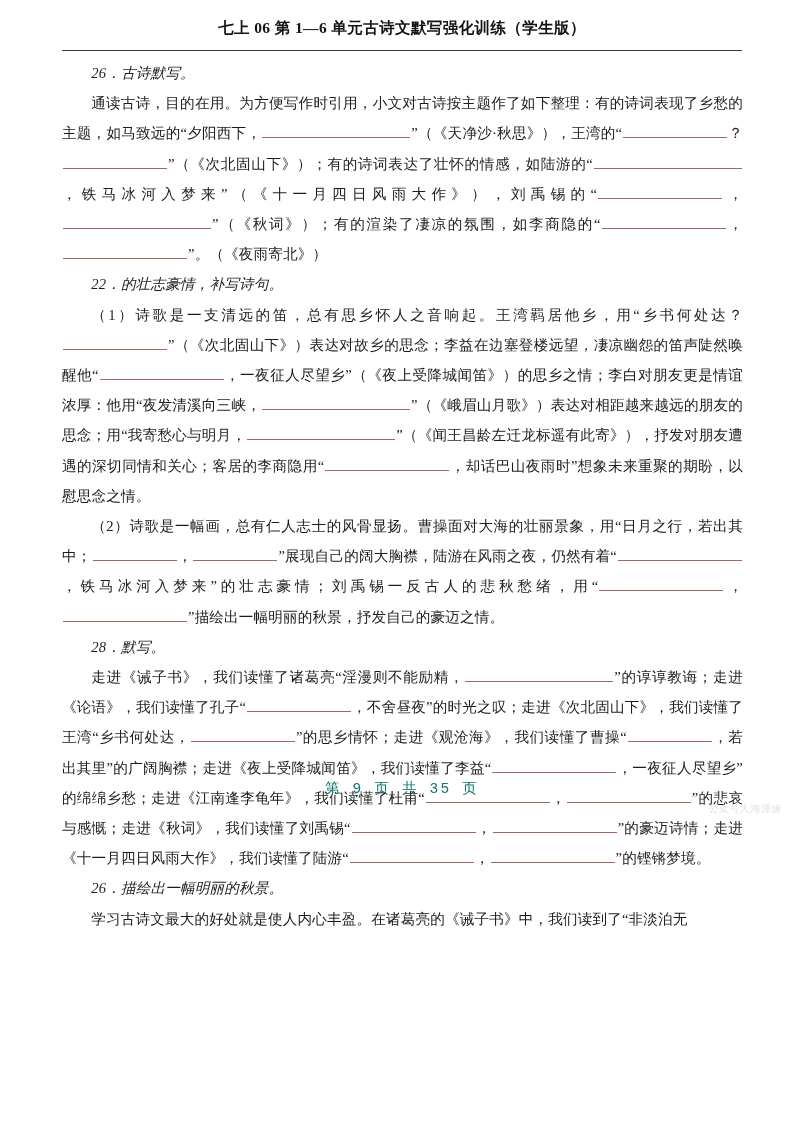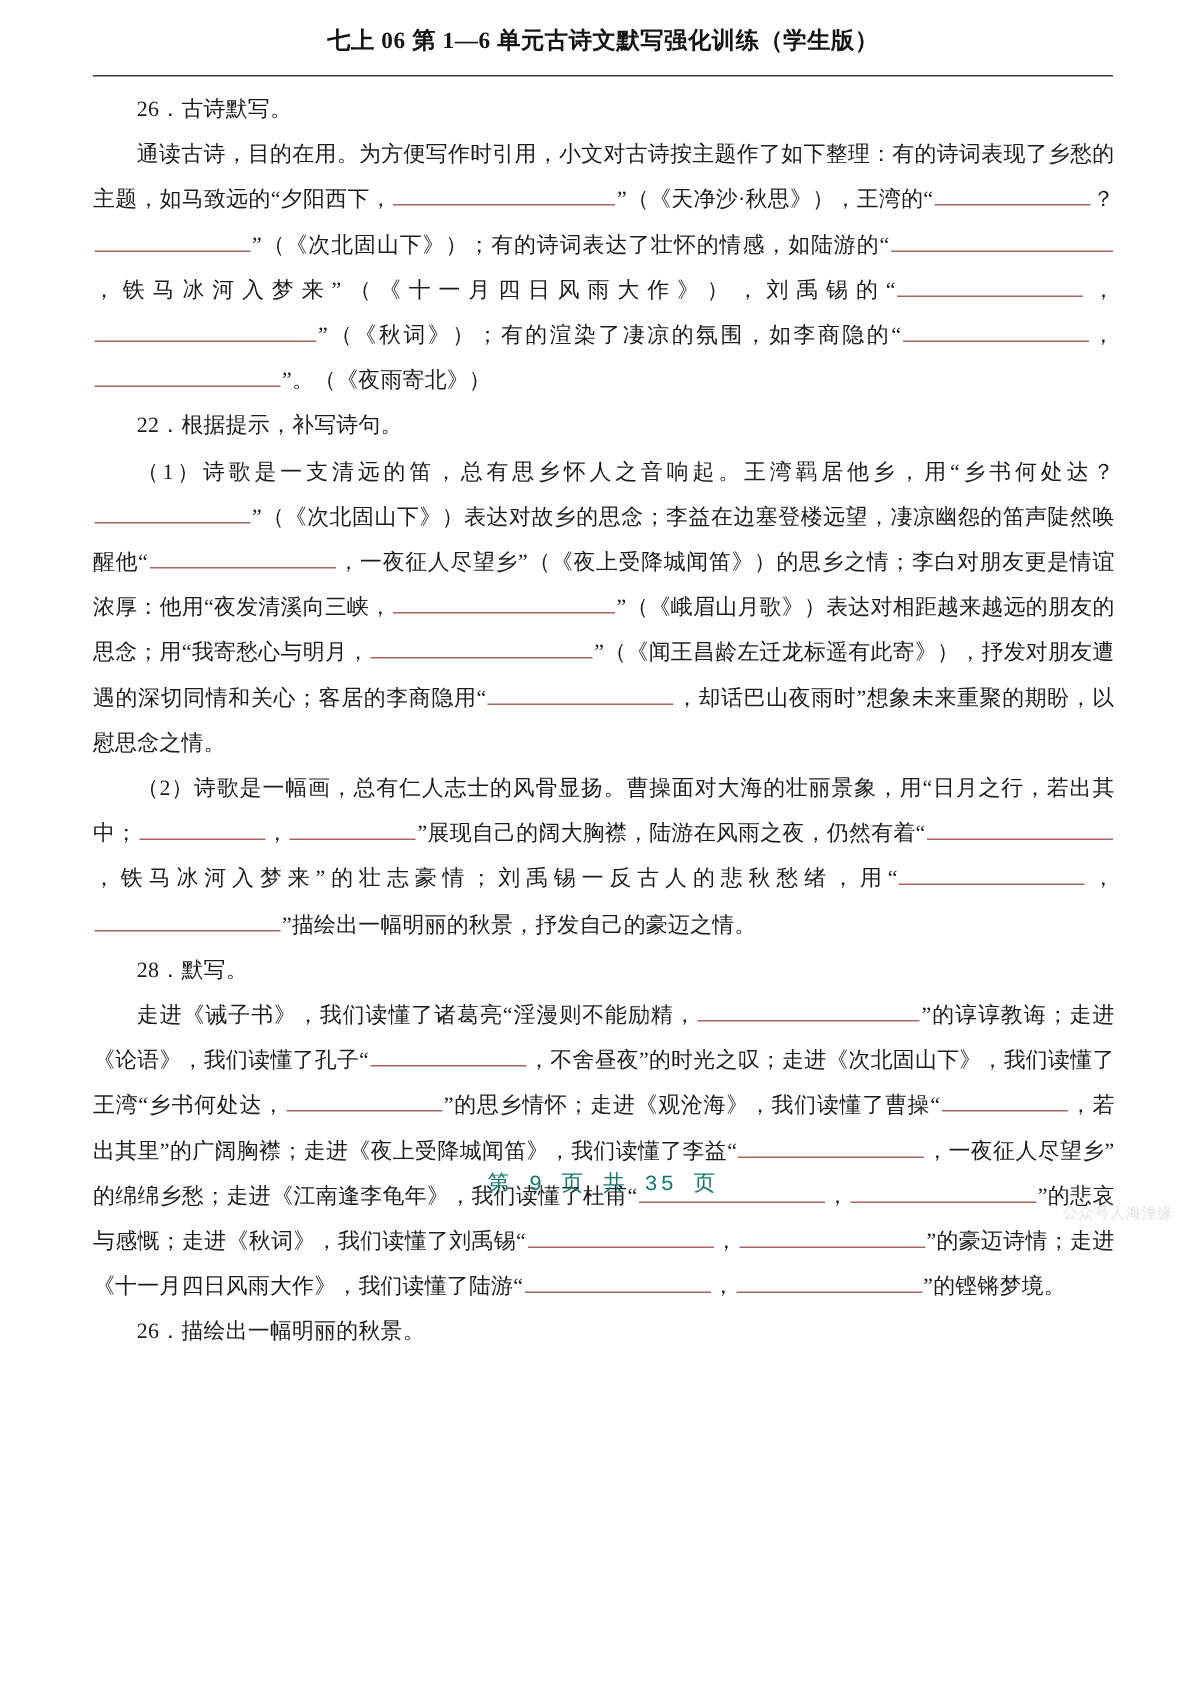--- a/index.html
+++ b/index.html
@@ -68,20 +68,21 @@
     word-break: break-all;
   }
   .para.indent {
     text-indent: 2em;
   }
   .qnum {
     letter-spacing: 0.2px;
   }
   .para.q {
     text-indent: 2em;
+    font-style: italic;
   }
 
   
   .blank {
     display: inline-block;
     border-bottom: 1.15px solid #a8655f;
     vertical-align: baseline;
     height: 1.05em;
     margin: 0 1px;
   }
@@ -126,33 +127,34 @@
   <div class="header-rule"></div>
 
   <div class="content">
 
     <p class="para q">
       <span class="qnum">26．</span><span>古诗默写。</span>
     </p>
     <p class="para indent"><span>通读古诗，目的在用。为方便写作时引用，小文对古诗按主题作了如下整理：有的诗词表现了乡愁的主题，如马致远的“夕阳西下，</span><span class="blank b-xl" style="border-bottom-color: rgb(168, 101, 95);"></span><span>”（《天净沙·秋思》），王湾的“</span><span class="blank b-m" style="border-bottom-color: rgb(168, 101, 95);"></span><span>？</span><span class="blank b-m" style="border-bottom-color: rgb(168, 101, 95);"></span><span>”（《次北固山下》）；有的诗词表达了壮怀的情感，如陆游的“</span><span class="blank b-xl" style="border-bottom-color: rgb(168, 101, 95);"></span><span>，铁马冰河入梦来”（《十一月四日风雨大作》），刘禹锡的“</span><span class="blank b-l" style="border-bottom-color: rgb(168, 101, 95);"></span><span>，</span><span class="blank b-xl" style="border-bottom-color: rgb(168, 101, 95);"></span><span>”（《秋词》）；有的渲染了凄凉的氛围，如李商隐的“</span><span class="blank b-l" style="border-bottom-color: rgb(168, 101, 95);"></span><span>，</span><span class="blank b-l" style="border-bottom-color: rgb(168, 101, 95);"></span><span>”。（《夜雨寄北》）</span></p>
 
     <p class="para q">
-      <span class="qnum">22．</span><span>根据提示，补写诗句。</span>
+      <span class="qnum">22．</span><span>的壮志豪情，补写诗句。</span>
     </p>
     <p class="para indent"><span>（1）诗歌是一支清远的笛，总有思乡怀人之音响起。王湾羁居他乡，用“乡书何处达？</span><span class="blank b-m" style="border-bottom-color: rgb(168, 101, 95);"></span><span>”（《次北固山下》）表达对故乡的思念；李益在边塞登楼远望，凄凉幽怨的笛声陡然唤醒他“</span><span class="blank b-l" style="border-bottom-color: rgb(168, 101, 95);"></span><span>，一夜征人尽望乡”（《夜上受降城闻笛》）的思乡之情；李白对朋友更是情谊浓厚：他用“夜发清溪向三峡，</span><span class="blank b-xl" style="border-bottom-color: rgb(168, 101, 95);"></span><span>”（《峨眉山月歌》）表达对相距越来越远的朋友的思念；用“我寄愁心与明月，</span><span class="blank b-xl" style="border-bottom-color: rgb(168, 101, 95);"></span><span>”（《闻王昌龄左迁龙标遥有此寄》），抒发对朋友遭遇的深切同情和关心；客居的李商隐用“</span><span class="blank b-l" style="border-bottom-color: rgb(168, 101, 95);"></span><span>，却话巴山夜雨时”想象未来重聚的期盼，以慰思念之情。</span></p>
     <p class="para indent"><span>（2）诗歌是一幅画，总有仁人志士的风骨显扬。曹操面对大海的壮丽景象，用“日月之行，若出其中；</span><span class="blank b-s" style="border-bottom-color: rgb(168, 101, 95);"></span><span>，</span><span class="blank b-s" style="border-bottom-color: rgb(168, 101, 95);"></span><span>”展现自己的阔大胸襟，陆游在风雨之夜，仍然有着“</span><span class="blank b-l" style="border-bottom-color: rgb(168, 101, 95);"></span><span>，铁马冰河入梦来”的壮志豪情；刘禹锡一反古人的悲秋愁绪，用“</span><span class="blank b-l" style="border-bottom-color: rgb(168, 101, 95);"></span><span>，</span><span class="blank b-l" style="border-bottom-color: rgb(168, 101, 95);"></span><span>”描绘出一幅明丽的秋景，抒发自己的豪迈之情。</span></p>
 
     <p class="para q">
       <span class="qnum">28．</span><span>默写。</span>
     </p>
     <p class="para indent"><span>走进《诫子书》，我们读懂了诸葛亮“淫漫则不能励精，</span><span class="blank b-xl" style="border-bottom-color: rgb(168, 101, 95);"></span><span>”的谆谆教诲；走进《论语》，我们读懂了孔子“</span><span class="blank b-m" style="border-bottom-color: rgb(168, 101, 95);"></span><span>，不舍昼夜”的时光之叹；走进《次北固山下》，我们读懂了王湾“乡书何处达，</span><span class="blank b-m" style="border-bottom-color: rgb(168, 101, 95);"></span><span>”的思乡情怀；走进《观沧海》，我们读懂了曹操“</span><span class="blank b-s" style="border-bottom-color: rgb(168, 101, 95);"></span><span>，若出其里”的广阔胸襟；走进《夜上受降城闻笛》，我们读懂了李益“</span><span class="blank b-l" style="border-bottom-color: rgb(168, 101, 95);"></span><span>，一夜征人尽望乡”的绵绵乡愁；走进《江南逢李龟年》，我们读懂了杜甫“</span><span class="blank b-l" style="border-bottom-color: rgb(168, 101, 95);"></span><span>，</span><span class="blank b-l" style="border-bottom-color: rgb(168, 101, 95);"></span><span>”的悲哀与感慨；走进《秋词》，我们读懂了刘禹锡“</span><span class="blank b-l" style="border-bottom-color: rgb(168, 101, 95);"></span><span>，</span><span class="blank b-l" style="border-bottom-color: rgb(168, 101, 95);"></span><span>”的豪迈诗情；走进《十一月四日风雨大作》，我们读懂了陆游“</span><span class="blank b-l" style="border-bottom-color: rgb(168, 101, 95);"></span><span>，</span><span class="blank b-l" style="border-bottom-color: rgb(168, 101, 95);"></span><span>”的铿锵梦境。</span></p>
 
     <p class="para q">
       <span class="qnum">26．</span><span>描绘出一幅明丽的秋景。</span>
     </p>
+    <p class="para indent"><span>学习古诗文最大的好处就是使人内心丰盈。在诸葛亮的《诫子书》中，我们读到了“非淡泊无</span></p>
 
   </div>
 
   <div class="doc-footer">
     <span class="pageno">第 9 页 共 35 页</span>
   </div>
 
   <div class="watermark">公众号人海湮缘</div>
 
 </div>

